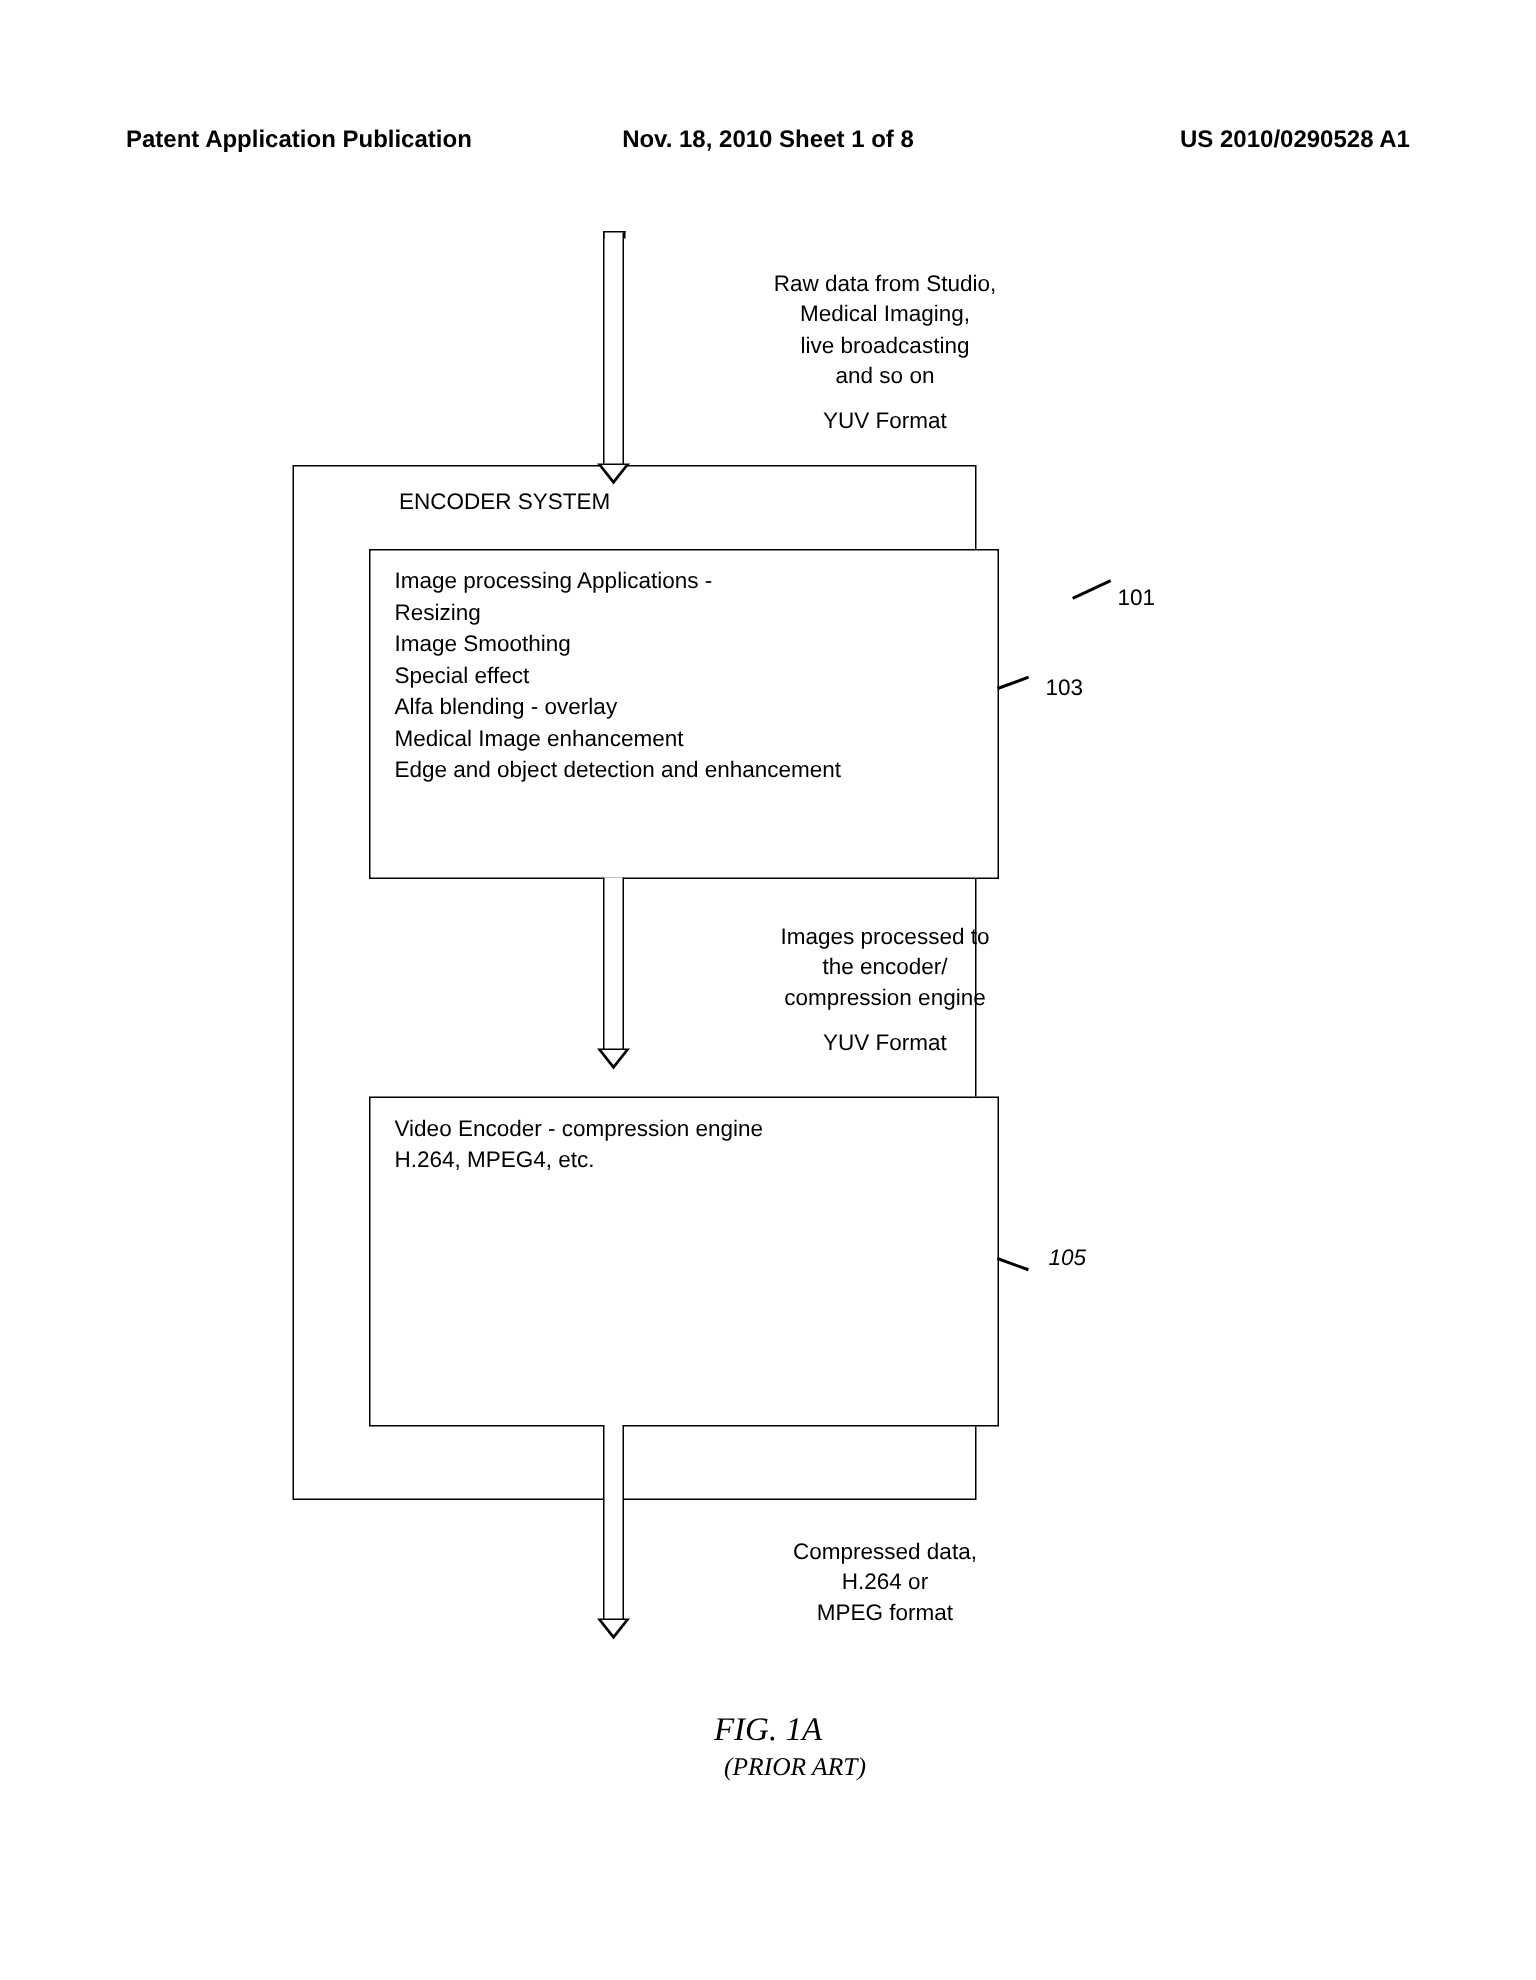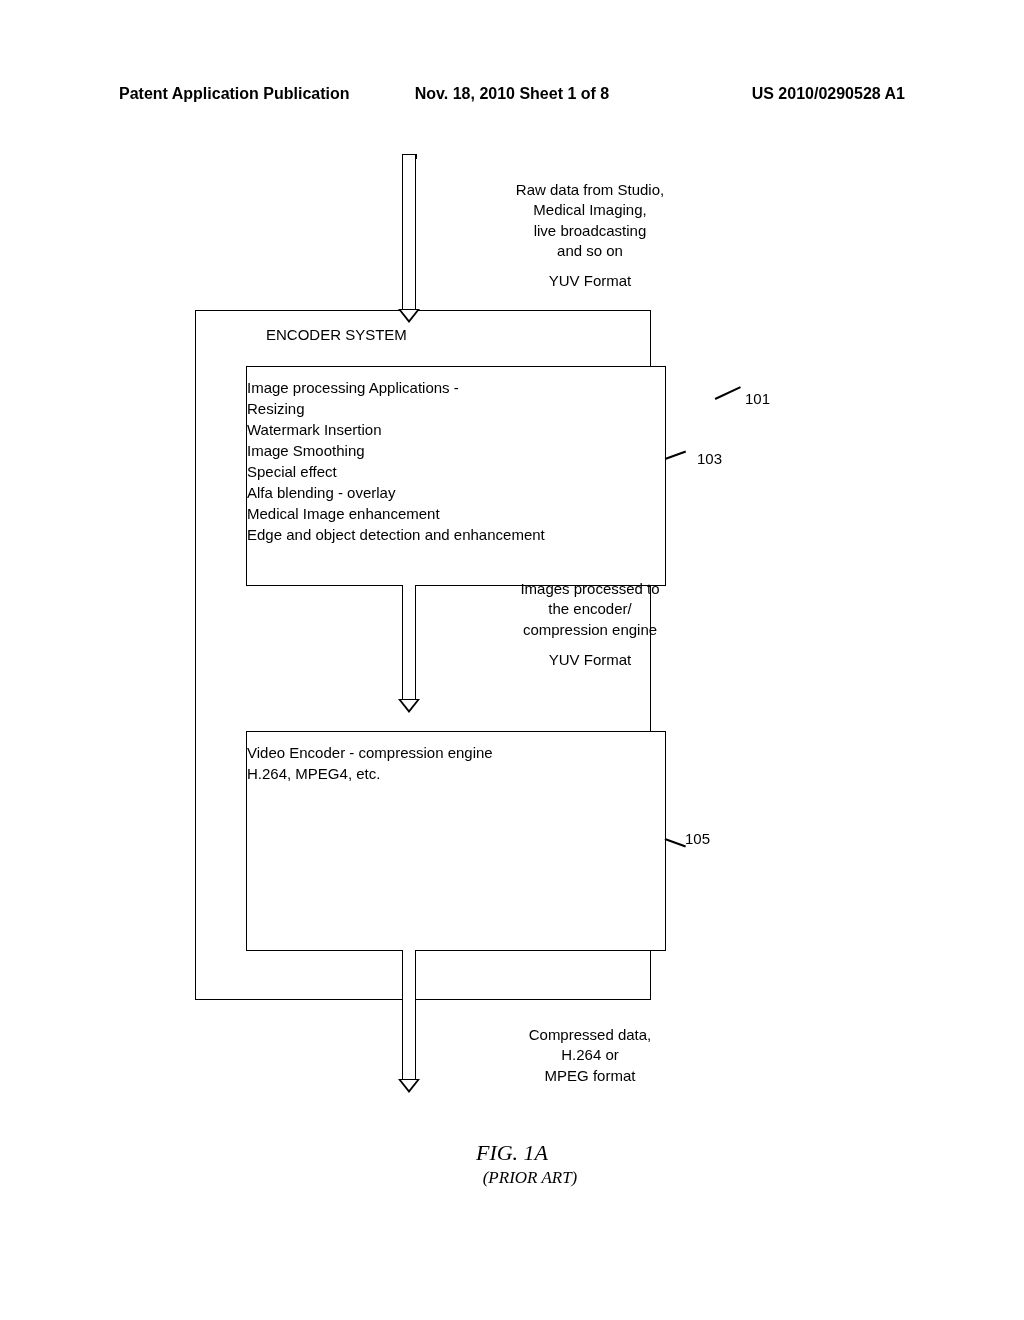--- a/index.html
+++ b/index.html
@@ -14,21 +14,21 @@
       font-family: Arial, sans-serif;
       position: relative;
     }
     .header {
       position: absolute;
       top: 85px;
       left: 0;
       right: 0;
       display: flex;
       justify-content: space-between;
-      padding: 0 119px;
+      padding: 0 84px;
       font-size: 16px;
       font-weight: bold;
       align-items: flex-end;
     }
     .header-left {
       flex: 1;
     }
     .header-center {
       flex: 1;
       text-align: center;
@@ -90,21 +90,21 @@
       font-size: 15px;
       text-align: center;
       line-height: 1.35;
     }
     .label-input {
       top: 180px;
       left: 495px;
       width: 190px;
     }
     .label-mid {
-      top: 579px;
+      top: 615px;
       left: 495px;
       width: 190px;
     }
     .label-out {
       top: 1025px;
       left: 495px;
       width: 190px;
     }
     .encoder-box {
       position: absolute;
@@ -119,21 +119,21 @@
       top: 15px;
       left: 70px;
       font-size: 15px;
     }
     .inner-box {
       position: absolute;
       border: 1.5px solid black;
       background: white;
       font-size: 15px;
       line-height: 1.4;
-      padding: 10px 0;
+      padding: 10px 16px;
     }
     .box-103 {
       top: 55px;
       left: 50px;
       width: 420px;
       height: 220px;
     }
     .box-105 {
       top: 420px;
       left: 50px;
@@ -148,21 +148,22 @@
       top: 390px;
       left: 745px;
     }
     .ref-103 {
       top: 450px;
       left: 685px;
       margin-left: 12px;
     }
     .ref-105 {
       top: 830px;
-      left: 685px;
+      left: 699px;
+      font-style: italic;
     }
     .leader-line {
       position: absolute;
       background: black;
       height: 1.5px;
     }
     .leader-101 {
       top: 398px;
       left: 715px;
       width: 28px;
@@ -241,21 +242,20 @@
     <div class="arrow-head"></div>
   </div>
 </div>
 
 <div class="encoder-box">
   <div class="encoder-title">ENCODER SYSTEM</div>
 
   <div class="inner-box box-103">
     <div>Image processing Applications -</div>
     <div>Resizing</div>
-    <div>Watermark Insertion</div>
     <div>Image Smoothing</div>
     <div>Special effect</div>
     <div>Alfa blending - overlay</div>
     <div>Medical Image enhancement</div>
     <div>Edge and object detection and enhancement</div>
   </div>
 
   <div class="inner-box box-105">
     <div>Video Encoder - compression engine</div>
     <div>H.264, MPEG4, etc.</div>

